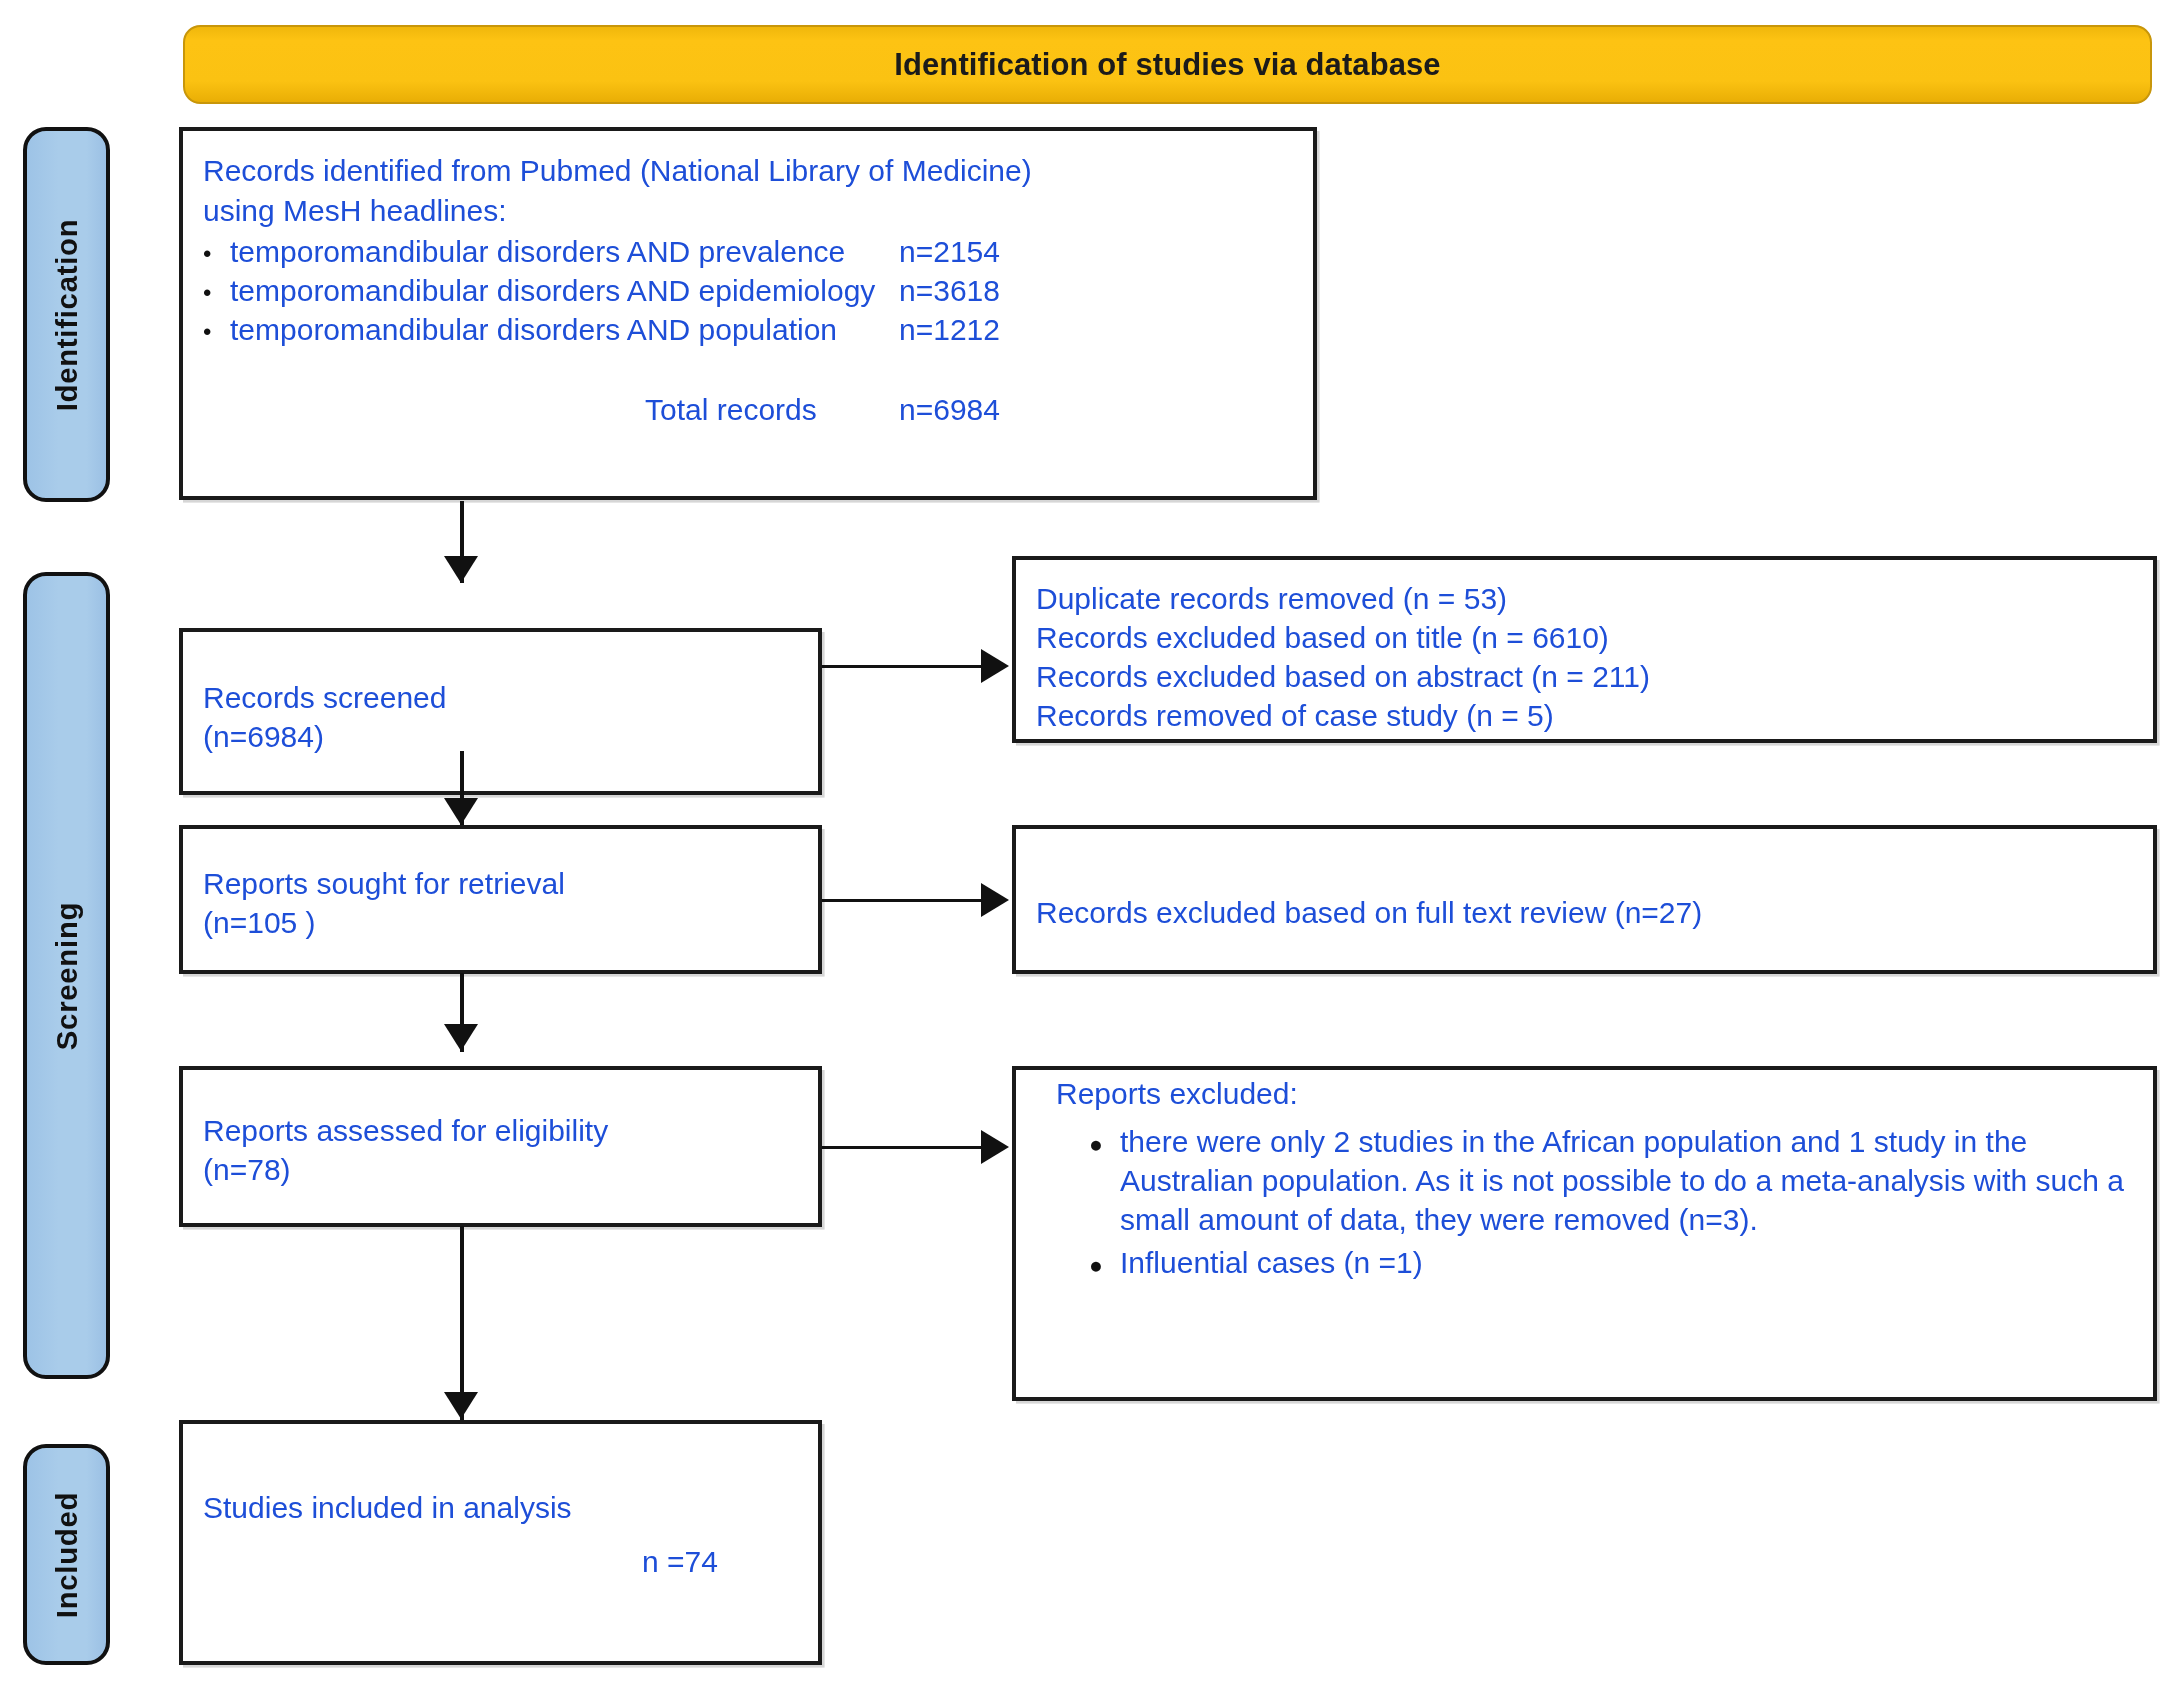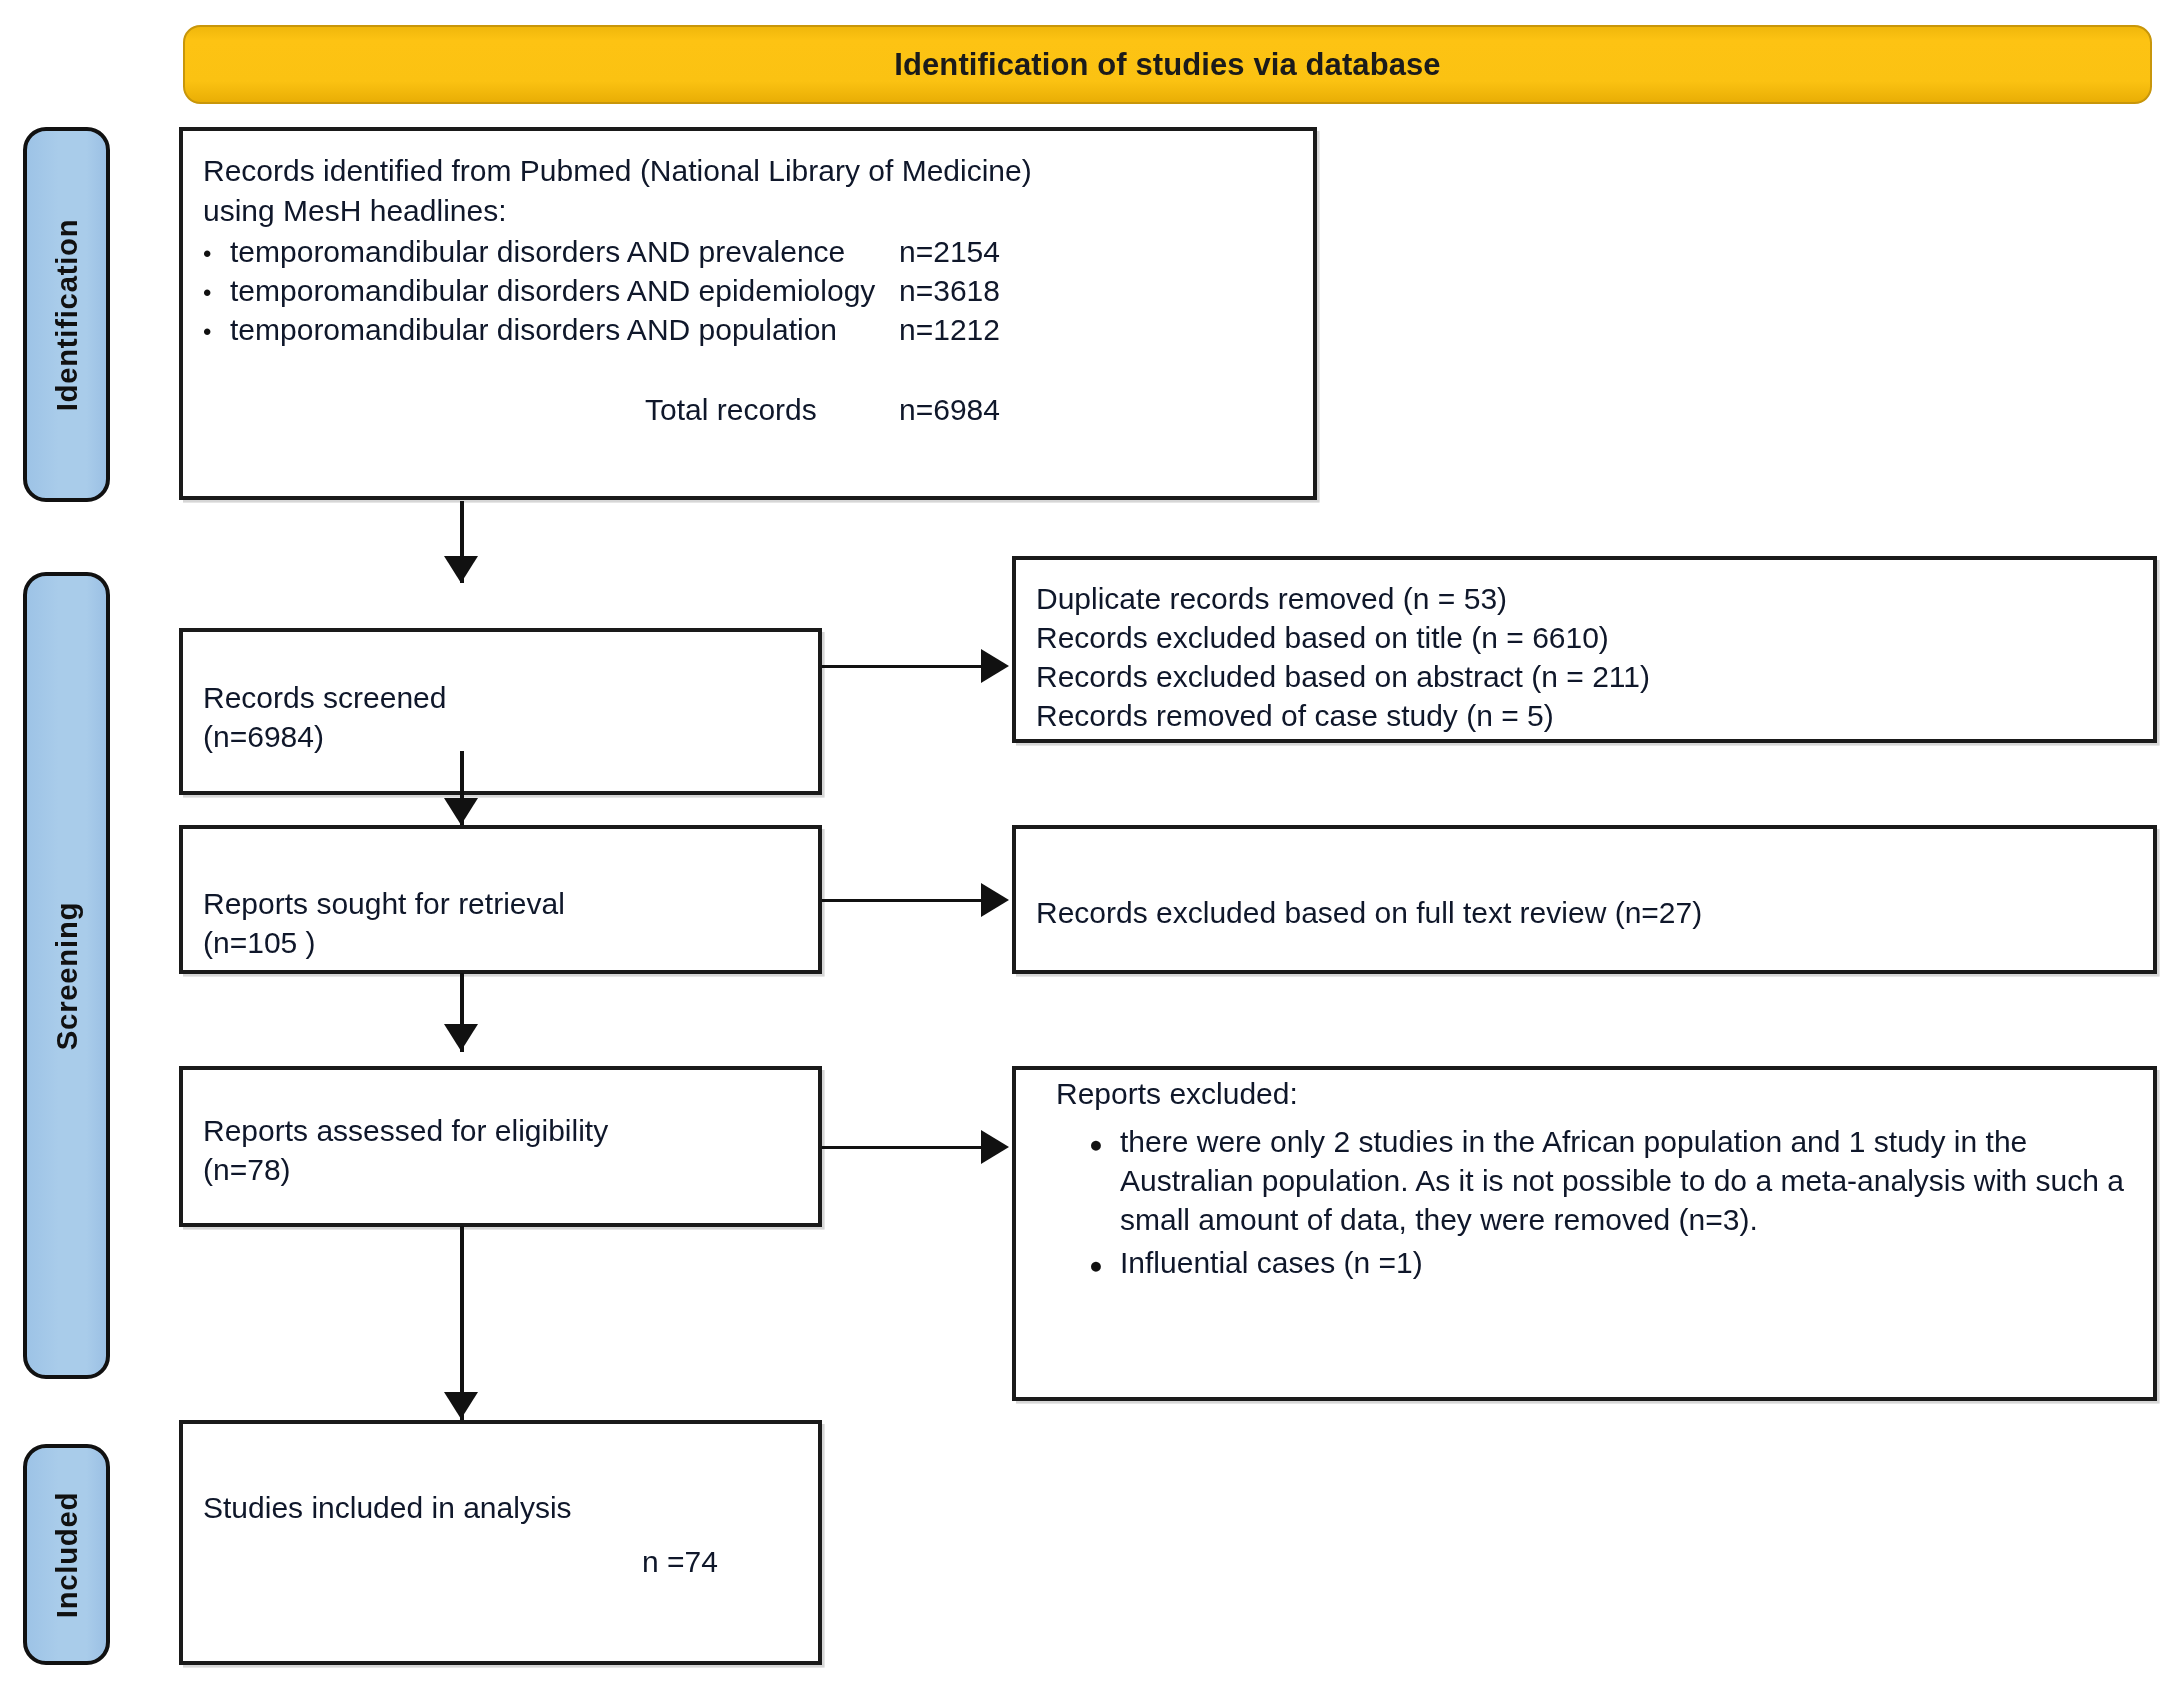--- a/index.html
+++ b/index.html
@@ -72,21 +72,21 @@
     box-shadow: 3.3px 3.3px 0 -0.7px rgba(120,120,120,0.30);
   }
   .box-inner {
     position: absolute;
     left: 0; right: 0;
     padding: 0 20px;
     box-sizing: border-box;
   }
   .txt {
     font-size: 30px;
-    color: #0f172a;
+    color: #1d4ed8;
     line-height: 1.30;
     white-space: nowrap;
   }
   .txt-wrap { white-space: normal; }
 
   
   .ident-head { margin-bottom: 1.3px; }
   .ident-row {
     display: flex;
     align-items: baseline;
@@ -225,21 +225,21 @@
       <div class="txt">Records excluded based on title (n = 6610)</div>
       <div class="txt">Records excluded based on abstract  (n = 211)</div>
       <div class="txt">Records removed of case study (n = 5)</div>
     </div>
   </div>
 
   <div class="vline" style="left:460px; top:751px; height:74px;"></div>
   <div class="arrow-down" style="left:444px; top:798px;"></div>
 
   <div class="box" style="left:179px; top:825px; width:643px; height:149px;">
-    <div class="box-inner" style="top:35px;margin-top:20px;">
+    <div class="box-inner" style="top:35px;">
       <div class="txt">Reports sought for retrieval</div>
       <div class="txt">(n=105 )</div>
     </div>
   </div>
 
   <div class="hline" style="left:822px; top:899px; width:166px;"></div>
   <div class="arrow-right" style="left:981px; top:883px;"></div>
 
   <div class="box" style="left:1012px; top:825px; width:1145px; height:149px;">
     <div class="box-inner" style="top:64px;">

